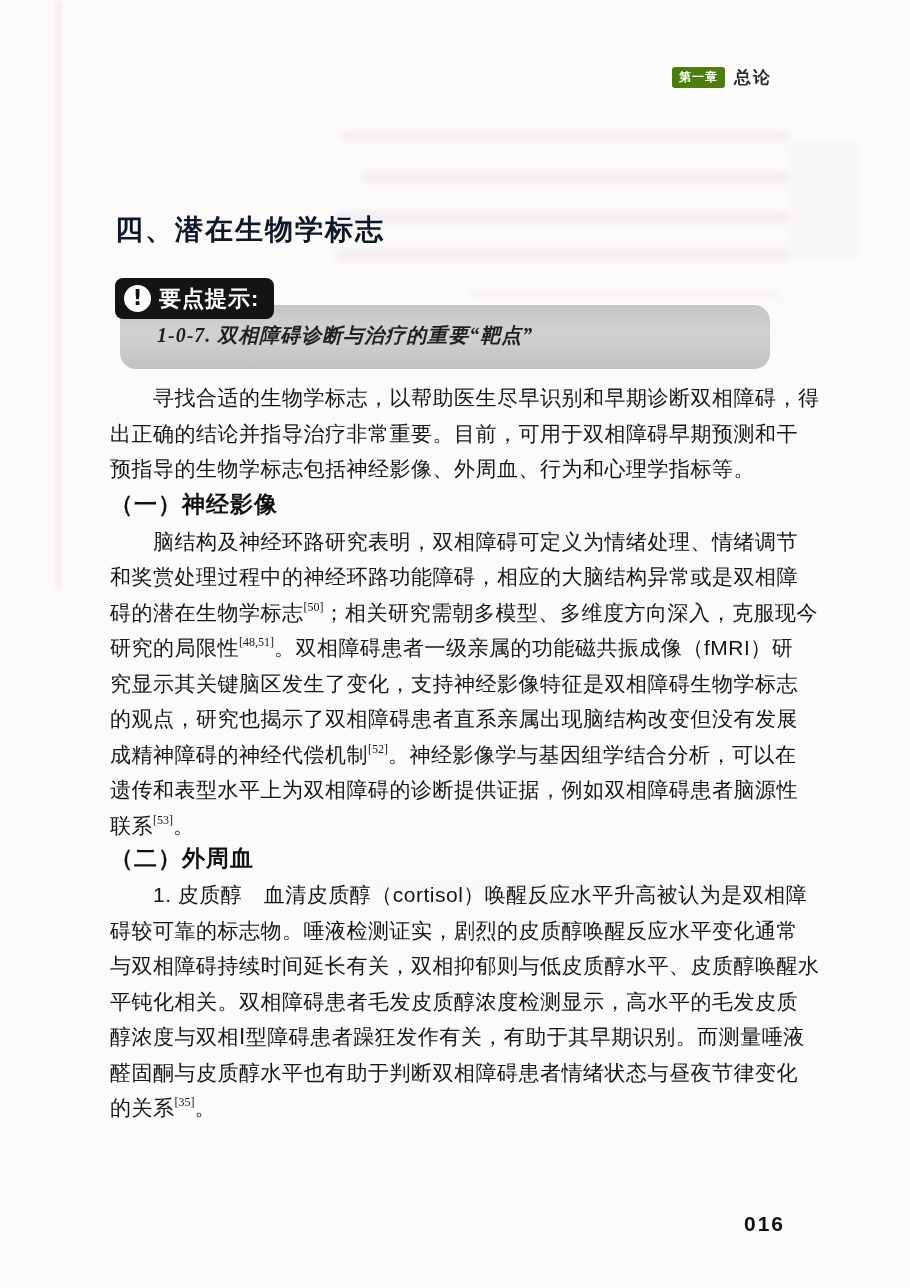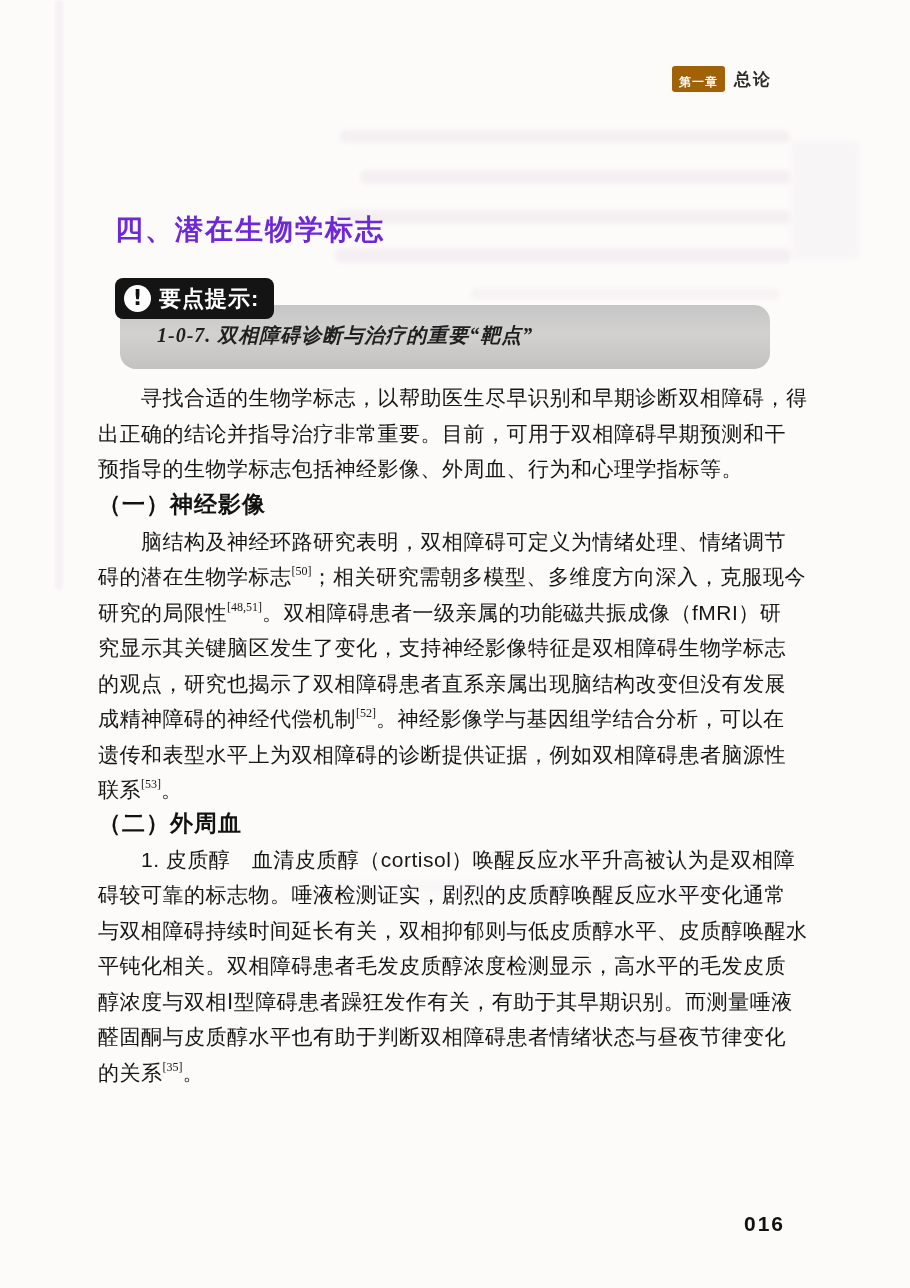--- a/index.html
+++ b/index.html
@@ -17,29 +17,29 @@
     background:#f6f1f4;border-radius:4px;filter:blur(1px);
   }
   .ghost{
     position:absolute;background:#efe6ec;border-radius:6px;
     filter:blur(2px);opacity:.55;
   }
 
   
   .header{position:absolute;top:66px;left:672px;display:flex;align-items:center;gap:9px;}
   .chapter-badge{
-    background:#a16207;color:#fff;font-size:12px;font-weight:bold;
-    padding:10px 7px 3px;border-radius:3px;letter-spacing:1px;line-height:1.1;
+    background:#4d7c0f;color:#fff;font-size:12px;font-weight:bold;
+    padding:4px 7px 3px;border-radius:3px;letter-spacing:1px;line-height:1.1;
   }
   .chapter-title{font-size:17px;font-weight:bold;letter-spacing:2px;color:#2a2a2a;}
 
   
   .section-heading{
     position:absolute;left:115px;top:188px;
-    font-size:28px;font-weight:bold;letter-spacing:2px;color:#6d28d9;
+    font-size:28px;font-weight:bold;letter-spacing:2px;color:#0f172a;
   }
 
   
   .callout{position:absolute;left:115px;top:278px;width:655px;height:92px;}
   .callout-box{
     position:absolute;left:5px;top:27px;right:0;height:64px;
     background:linear-gradient(180deg,#c6c6c6 0%,#d2d1d0 45%,#c3c2c1 100%);
     border-radius:16px;
   }
   .callout-badge{
@@ -55,21 +55,21 @@
   }
   .callout-badge-label{color:#ffffff;font-size:22px;font-weight:bold;letter-spacing:1px;}
   .callout-body{
     position:absolute;left:42px;top:44px;right:16px;
     font-family:"Liberation Serif","DejaVu Serif",serif;
     font-style:italic;font-weight:bold;font-size:20px;color:#1f1f1f;
     letter-spacing:1px;white-space:nowrap;
   }
 
   
-  .body-text{position:absolute;left:98px;top:380px;width:680px;}
+  .body-text{position:absolute;left:110px;top:380px;width:680px;}
   .para .line{
     font-size:21px;line-height:35.5px;color:#161616;
     white-space:nowrap;letter-spacing:.5px;
   }
   .para .line sup{font-size:12px;line-height:0;vertical-align:9px;letter-spacing:0;font-family:Liberation Serif, serif;}
   .subheading{
     font-size:23px;font-weight:bold;color:#121212;
     line-height:30px;letter-spacing:1px;margin:0;
   }
   #sub1{margin-top:2px;}
@@ -114,20 +114,21 @@
 
   <div class="body-text">
     <div class="para" id="para1">
         <div class="line">　　寻找合适的生物学标志，以帮助医生尽早识别和早期诊断双相障碍，得</div>
         <div class="line">出正确的结论并指导治疗非常重要。目前，可用于双相障碍早期预测和干</div>
         <div class="line">预指导的生物学标志包括神经影像、外周血、行为和心理学指标等。</div>
       </div>
     <h3 class="subheading" id="sub1">（一）神经影像</h3>
     <div class="para" id="para2">
         <div class="line">　　脑结构及神经环路研究表明，双相障碍可定义为情绪处理、情绪调节</div>
+        <div class="line">和奖赏处理过程中的神经环路功能障碍，相应的大脑结构异常或是双相障</div>
         <div class="line">碍的潜在生物学标志<sup>[50]</sup>；相关研究需朝多模型、多维度方向深入，克服现今</div>
         <div class="line">研究的局限性<sup>[48,51]</sup>。双相障碍患者一级亲属的功能磁共振成像（fMRI）研</div>
         <div class="line">究显示其关键脑区发生了变化，支持神经影像特征是双相障碍生物学标志</div>
         <div class="line">的观点，研究也揭示了双相障碍患者直系亲属出现脑结构改变但没有发展</div>
         <div class="line">成精神障碍的神经代偿机制<sup>[52]</sup>。神经影像学与基因组学结合分析，可以在</div>
         <div class="line">遗传和表型水平上为双相障碍的诊断提供证据，例如双相障碍患者脑源性</div>
         <div class="line">联系<sup>[53]</sup>。</div>
       </div>
     <h3 class="subheading" id="sub2">（二）外周血</h3>
     <div class="para" id="para3">

